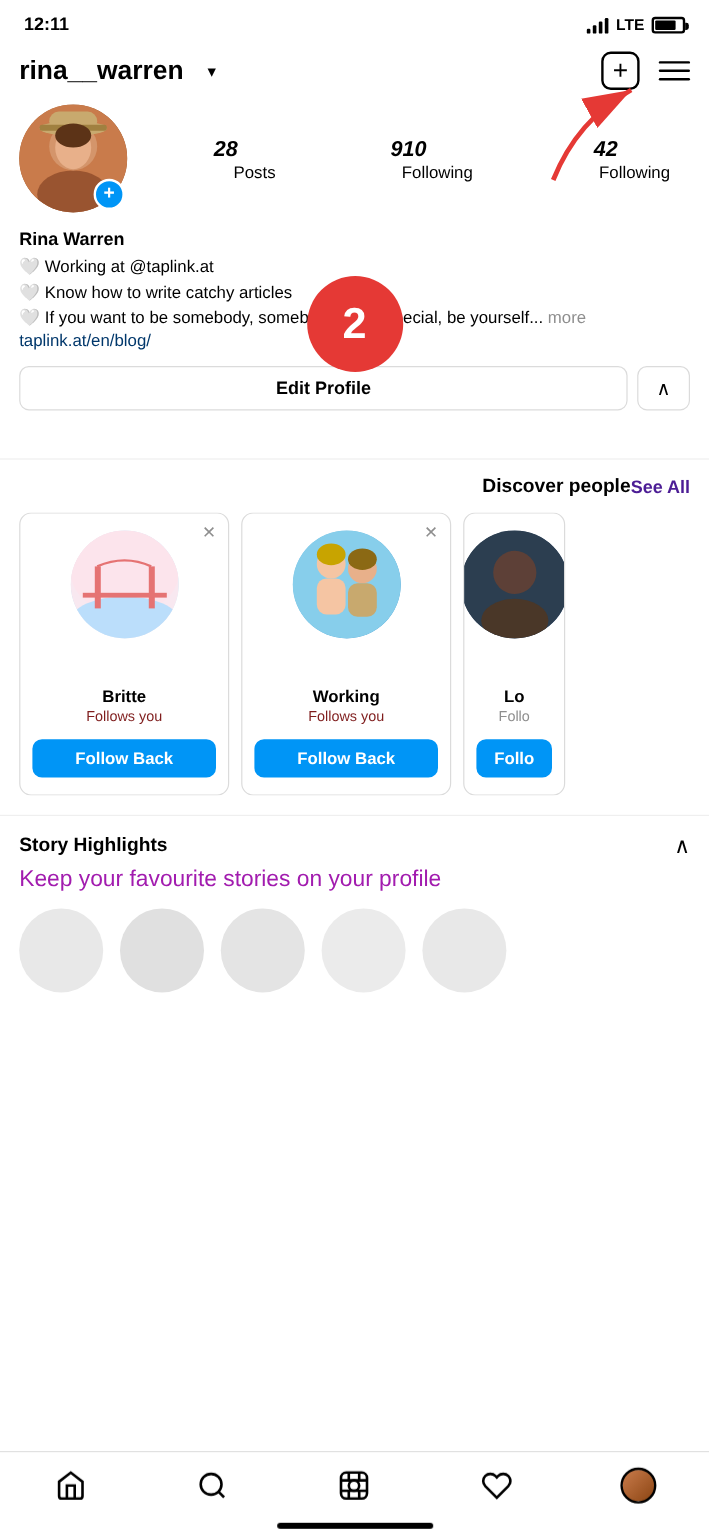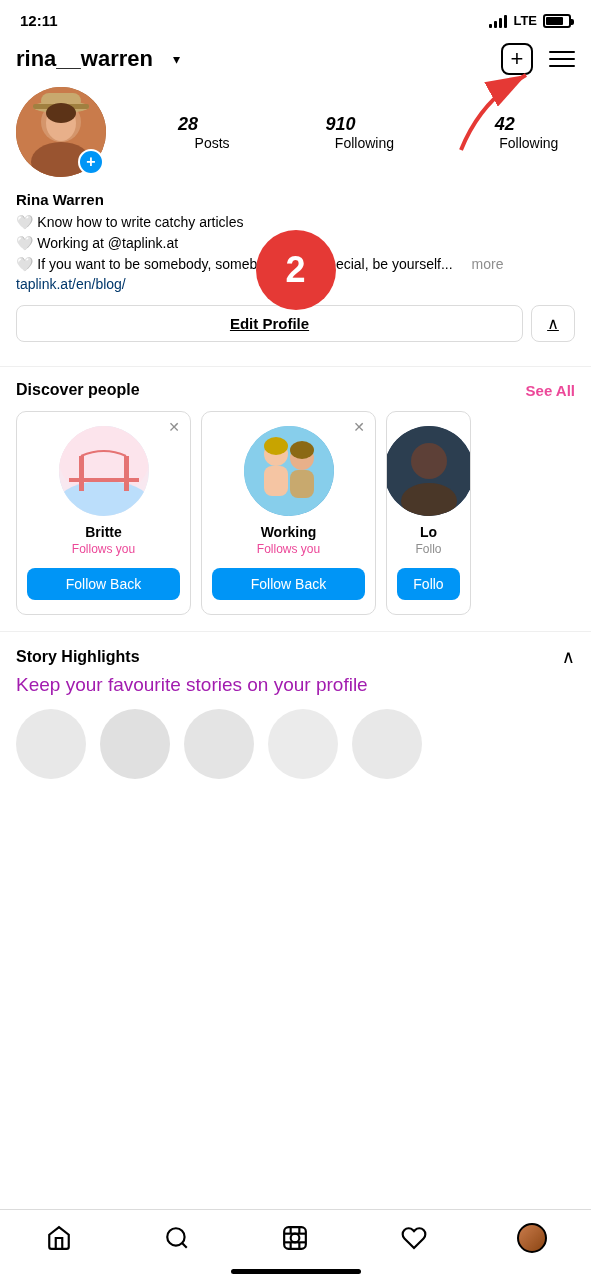--- a/index.html
+++ b/index.html
@@ -216,29 +216,27 @@
       gap: 4px;
     }
     .bio-link {
       color: #00376b;
       font-size: 14px;
       margin-top: 2px;
       text-decoration: none;
     }
     .bio-more {
       color: #8e8e8e;
-      margin-left: 15px;
     }
 
     
     .edit-profile-row {
       display: flex;
       gap: 8px;
-      margin-bottom: 14px;
-      text-decoration: underline;
+      margin-bottom: 30px;
     }
     .edit-profile-btn {
       flex: 1;
       padding: 9px 16px;
       border: 1px solid #dbdbdb;
       border-radius: 8px;
       background: #fff;
       font-size: 15px;
       font-weight: 600;
       text-align: center;
@@ -259,31 +257,31 @@
     
     .divider {
       height: 1px;
       background: #efefef;
       margin: 0 0 14px;
     }
 
     
     .discover-header {
       display: flex;
-      justify-content: space-between;
+      justify-content: flex-end;
       align-items: center;
       padding: 0 16px;
       margin-bottom: 12px;
     }
     .discover-title {
       font-size: 16px;
       font-weight: 700;
     }
     .see-all {
-      color: #ec4899;
+      color: #4c1d95;
       font-size: 15px;
       font-weight: 600;
       cursor: pointer;
     }
 
     
     .people-cards {
       display: flex;
       gap: 10px;
       padding: 0 16px;
@@ -334,35 +332,36 @@
     .person-avatar.lo-bg {
       background: linear-gradient(135deg, #2c3e50 0%, #3d5a80 100%);
       display: flex;
       align-items: center;
       justify-content: center;
     }
     .person-name {
       font-size: 14px;
       font-weight: 700;
       margin-bottom: 2px;
+      margin-top: 32px;
     }
     .person-follows {
       font-size: 12px;
-      color: #ec4899;
+      color: #7f1d1d;
       margin-bottom: 12px;
     }
     .follow-back-btn {
       width: 100%;
       background: #0095f6;
       color: #fff;
       border: none;
       border-radius: 8px;
       padding: 8px 0;
       font-size: 14px;
-      font-weight: 400;
+      font-weight: 700;
       cursor: pointer;
     }
 
     
     .red-circle {
       position: absolute;
       width: 80px;
       height: 80px;
       background: #e53935;
       border-radius: 50%;
@@ -551,24 +550,24 @@
       <div class="stat-item">
         <span class="stat-number">42</span>
         <span class="stat-label">Following</span>
       </div>
     </div>
   </div>
 
   <div class="bio">
     <div class="bio-name">Rina Warren</div>
     <div class="bio-line">
+      <span>🤍 Working at @taplink.at</span>
+    </div>
+    <div class="bio-line">
       <span>🤍 Know how to write catchy articles</span>
-    </div>
-    <div class="bio-line">
-      <span>🤍 Working at @taplink.at</span>
     </div>
     <div class="bio-line">
       <span>🤍 If you want to be somebody, somebody really special, be yourself... <span class="bio-more">more</span></span>
     </div>
     <a class="bio-link">taplink.at/en/blog/</a>
   </div>
 
   <div class="edit-profile-row">
     <button class="edit-profile-btn">Edit Profile</button>
     <button class="collapse-btn">

